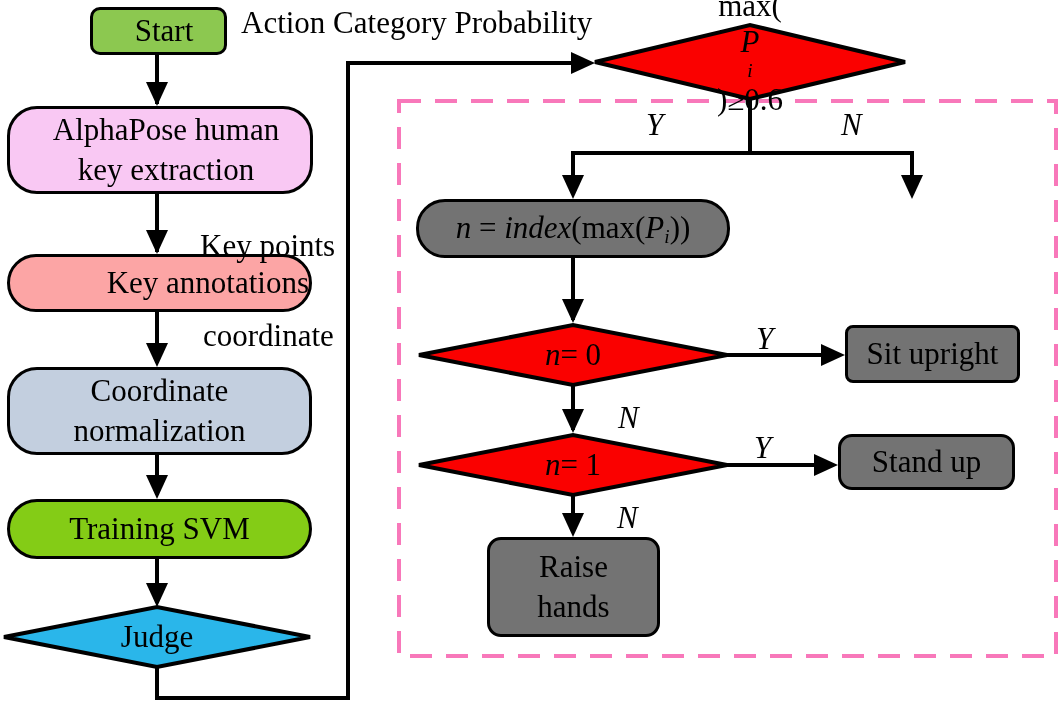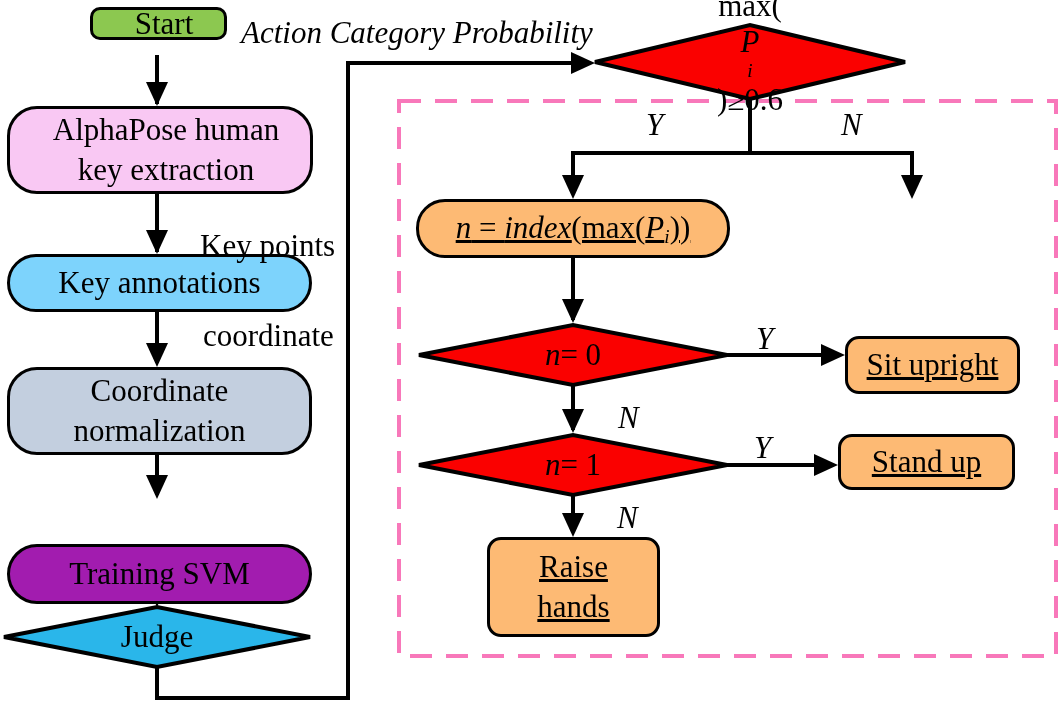--- a/index.html
+++ b/index.html
@@ -18,24 +18,24 @@
     text-align:center;font-size:31px;
   }
   .lbl{position:absolute;font-size:31px;white-space:nowrap;}
   .ital{font-style:italic;}
   .bl{display:block;}
   .seg-r{font-style:normal;}
   .seg-i{font-style:italic;}
   .seg-sub{font-style:italic;font-size:0.62em;vertical-align:-0.28em;}
   .bg-green{background:#8CC850;}
   .bg-pink{background:#F9C8F3;}
-  .bg-orange{background:#7dd3fc;}
+  .bg-orange{background:#fca5a5;justify-content:flex-end;}
   .bg-blue{background:#C3CFDF;}
-  .bg-gold{background:#a21caf;margin-top:45px;}
-  .bg-gray{background:#fdba74;text-decoration:underline;}
+  .bg-gold{background:#84cc16;}
+  .bg-gray{background:#737373;}
 </style>
 </head>
 <body>
 
 <div class="stage">
 
   <svg class="layer" width="1060" height="704" viewBox="0 0 1060 704">
 
     <rect x="399" y="101" width="657" height="555" fill="none" stroke-width="4" stroke-dasharray="22 14" stroke="#F878BA"></rect>
 
@@ -71,21 +71,21 @@
     <polygon points="571,52 571,74 595,63" fill="#000"></polygon>
     <polygon points="562,175 584,175 573,199" fill="#000"></polygon>
     <polygon points="901,175 923,175 912,199" fill="#000"></polygon>
     <polygon points="562,299 584,299 573,323" fill="#000"></polygon>
     <polygon points="821,344 821,366 845,355" fill="#000"></polygon>
     <polygon points="562,409 584,409 573,433" fill="#000"></polygon>
     <polygon points="814,454 814,476 838,465" fill="#000"></polygon>
     <polygon points="562,513 584,513 573,537" fill="#000"></polygon>
   </svg>
 
-  <div class="node bg-green" style="left:90px;top:7px;width:137px;height:33px;border-radius:10px;padding-left:11px;">
+  <div class="node bg-green" style="left:90px;top:7px;width:137px;height:48px;border-radius:10px;padding-left:11px;">
     <span>Start</span>
   </div>
 
   <div class="node bg-pink" style="left:7px;top:106px;width:306px;height:88px;border-radius:30px;padding-left:12px;">
     <div>
       <span class="bl">AlphaPose human</span>
       <span class="bl">key extraction</span>
     </div>
   </div>
 
@@ -102,21 +102,21 @@
 
   <div class="node bg-gold" style="left:7px;top:499px;width:305px;height:60px;border-radius:30px;">
     <span>Training SVM</span>
   </div>
 
   <div class="node bg-gray" style="left:416px;top:199px;width:314px;height:59px;border-radius:29px;">
     <div><span class="seg-i">n</span><span class="seg-r"> = </span><span class="seg-i">index</span><span class="seg-r">(max(</span><span class="seg-i">P</span><span class="seg-sub">i</span><span class="seg-r">))</span></div>
   </div>
 
 
-  <div class="node bg-gray" style="left:845px;top:336px;width:175px;height:58px;border-radius:14px;">
+  <div class="node bg-gray" style="left:845px;top:325px;width:175px;height:58px;border-radius:8px;">
     <span>Sit upright</span>
   </div>
 
   <div class="node bg-gray" style="left:838px;top:434px;width:177px;height:56px;border-radius:14px;">
     <span>Stand up</span>
   </div>
 
   <div class="node bg-gray" style="left:487px;top:537px;width:173px;height:100px;border-radius:14px;text-align:center;">
     <div>
       <span class="bl">Raise</span>
@@ -133,21 +133,21 @@
   <div class="dlabel" style="left:419px;top:325px;width:308px;height:60px;">
       <span class="seg-i">n</span>
       <span class="seg-r"> = 0</span>
     </div>
   <div class="dlabel" style="left:419px;top:435px;width:308px;height:60px;">
       <span class="seg-i">n</span>
       <span class="seg-r"> = 1</span>
     </div>
   <div class="dlabel" style="left:4px;top:607px;width:306px;height:60px;">Judge</div>
 
-  <div class="lbl" style="left:241px;top:15px;font-style:italic;">Action Category Probability</div>
+  <div class="lbl" style="left:241px;top:5px;">Action Category Probability</div>
   <div class="lbl" style="left:200px;top:228px;">Key points</div>
   <div class="lbl" style="left:203px;top:318px;">coordinate</div>
 
   <div class="lbl ital" style="left:646px;top:107px;">Y</div>
   <div class="lbl ital" style="left:841px;top:107px;">N</div>
   <div class="lbl ital" style="left:756px;top:321px;">Y</div>
   <div class="lbl ital" style="left:618px;top:400px;">N</div>
   <div class="lbl ital" style="left:754px;top:430px;">Y</div>
   <div class="lbl ital" style="left:617px;top:500px;">N</div>
 

